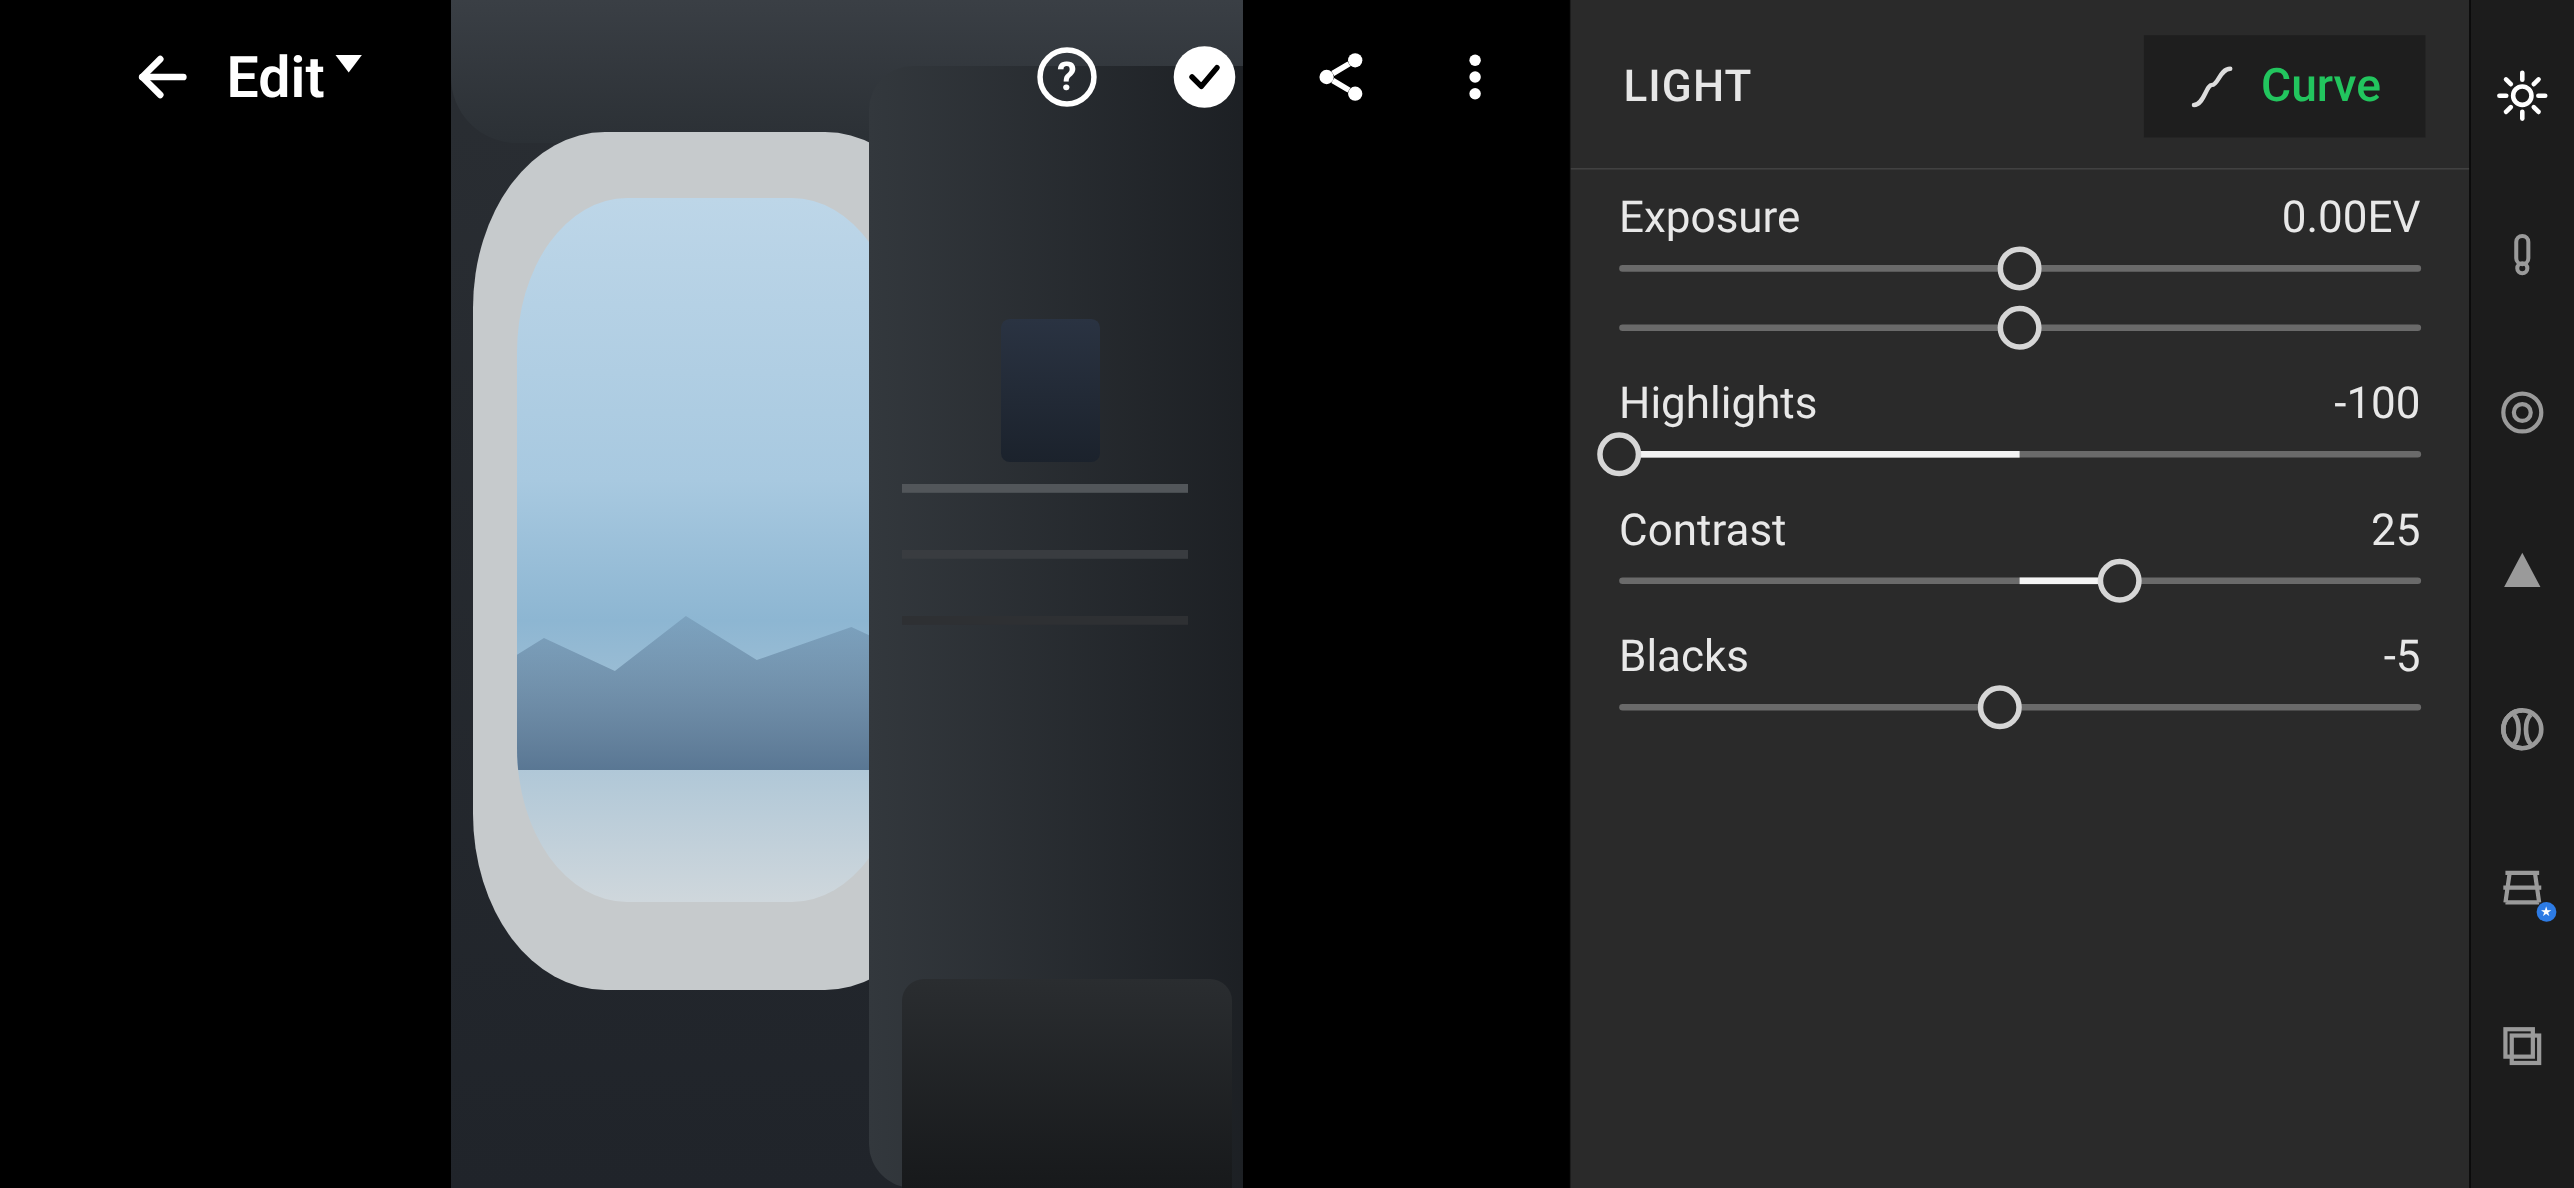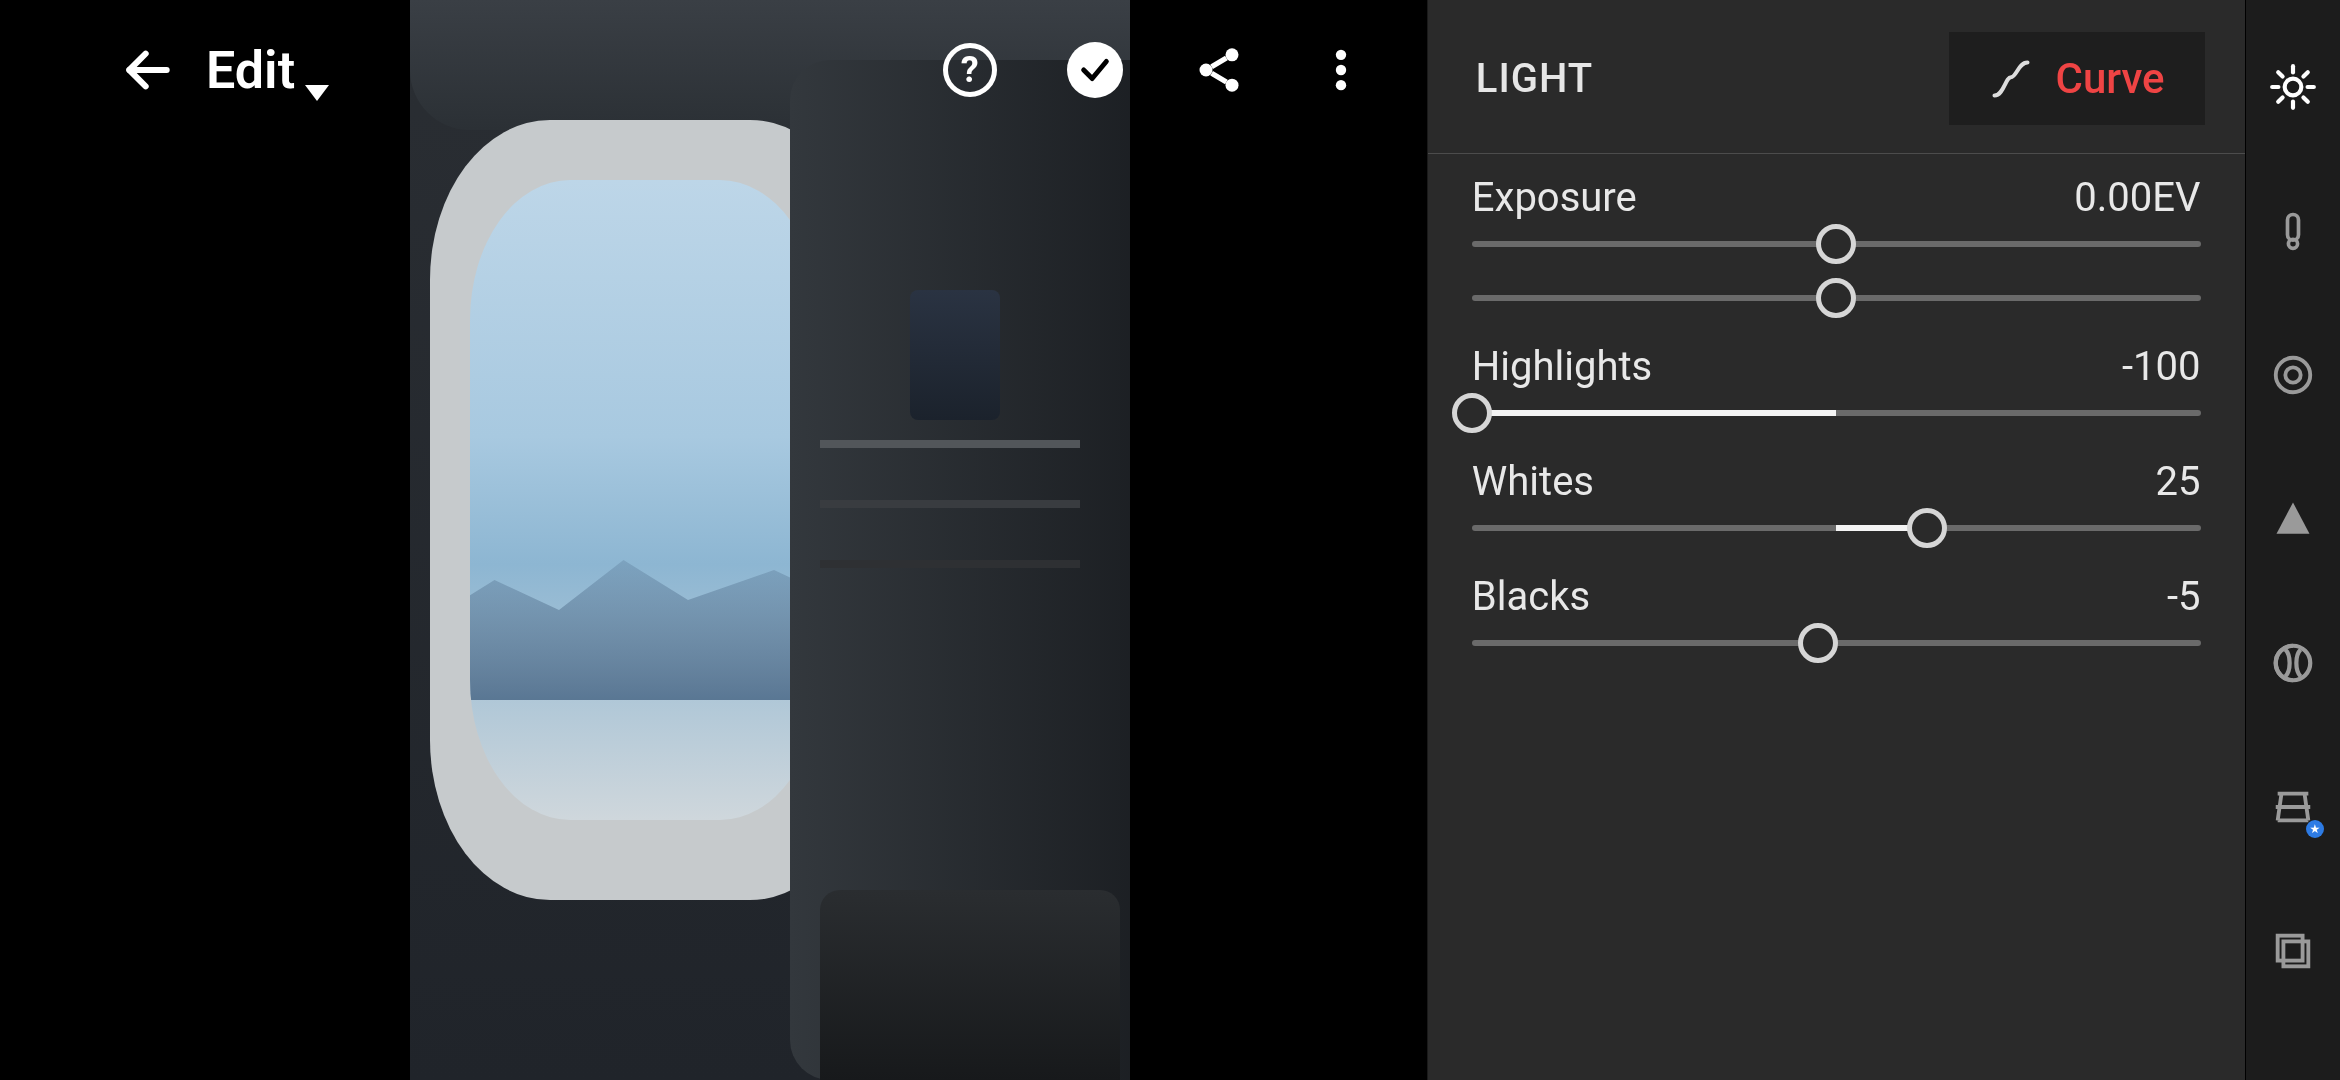--- a/index.html
+++ b/index.html
@@ -25,21 +25,21 @@
     top: 0; left: 0; right: 0;
     height: 140px;
     display: flex;
     align-items: center;
     padding: 0 40px 0 120px;
     z-index: 10;
   }
   .viewer-top .left { display:flex; align-items:center; gap: 30px; }
   .viewer-top .right { margin-left:auto; display:flex; align-items:center; gap: 70px; padding-right: 20px;}
   .edit-dropdown {
-    display:flex; align-items:flex-end; gap:10px; font-size:52px; font-weight:600;
+    display:flex; align-items:flex-start; gap:10px; font-size:52px; font-weight:600;
   }
   .chev-down { width:0;height:0;border-left:12px solid transparent;border-right:12px solid transparent;border-top:16px solid #fff; margin-top:10px;}
   .icon { display:inline-flex; align-items:center; justify-content:center; }
   .circle-help {
     width:54px;height:54px;border:5px solid #fff;border-radius:50%;
     display:flex;align-items:center;justify-content:center;font-size:36px;font-weight:700;
   }
   .circle-check {
     width:56px;height:56px;background:#fff;border-radius:50%;
     display:flex;align-items:center;justify-content:center;
@@ -111,21 +111,21 @@
   .panel-header {
     display:flex;
     align-items:center;
     justify-content:space-between;
     padding: 32px 40px 28px 48px;
   }
   .panel-title { font-size:40px; letter-spacing:1px; color:#e6e6e6; font-weight:500;}
   .curve-btn {
     display:flex; align-items:center; gap:22px;
     background:#1e1e1e; padding: 22px 40px; font-size:42px; font-weight:500;
-    color:#ef4444;
+    color:#22c55e;
   }
   .curve-btn svg { width:44px; height:44px; }
   .panel-sep { height:1px; background:#4c4c4c; margin: 0 0 20px 0; }
 
   .slider-list { padding: 0 44px; display:flex; flex-direction:column; gap: 42px; }
   .slider-row { }
   .slider-labels { display:flex; justify-content:space-between; font-size:40px; color:#e8e8e8; padding-bottom: 14px;}
   .slider-track {
     position:relative; height:6px; background:#6a6a6a; border-radius:4px; margin-top:6px;
   }
@@ -243,21 +243,21 @@
           <span>Highlights</span>
           <span>-100</span>
         </div>
         <div class="slider-track">
           <div class="slider-fill" style="left: 0%; width: 50%;"></div>
           <div class="slider-thumb" style="left: 0%;"></div>
         </div>
       </div>
       <div class="slider-row">
         <div class="slider-labels">
-          <span>Whites</span>
+          <span>Contrast</span>
           <span>25</span>
         </div>
         <div class="slider-track">
           <div class="slider-fill" style="left: 50%; width: 12.5%;"></div>
           <div class="slider-thumb" style="left: 62.5%;"></div>
         </div>
       </div>
       <div class="slider-row">
         <div class="slider-labels">
           <span>Blacks</span>

